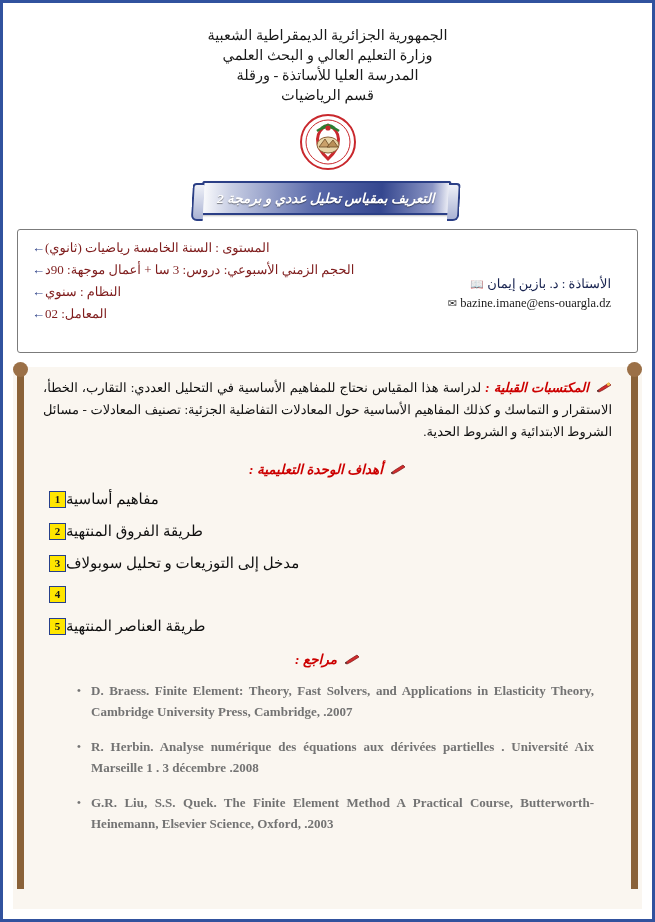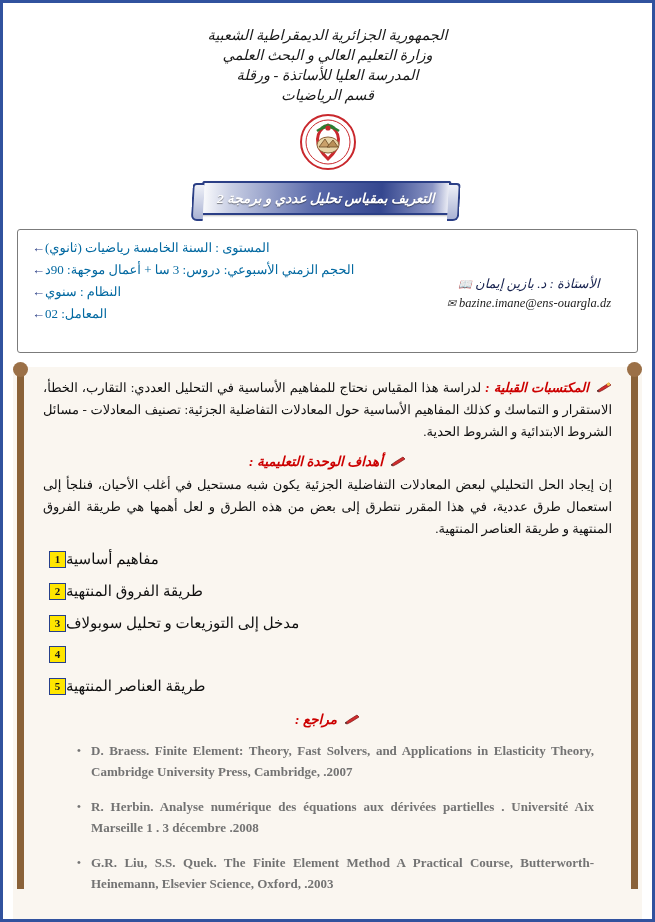--- a/index.html
+++ b/index.html
@@ -24,21 +24,20 @@
   .header {
     padding-top: 22px;
     text-align: center;
   }
   .header-line {
     font-size: 14.5px;
     line-height: 20px;
     color: #1a1a1a;
     font-family: "Liberation Serif", "DejaVu Serif", serif;
     letter-spacing: 0px;
-    font-style: italic;
   }
 
   
   .logo-wrap {
     display: flex;
     justify-content: center;
     margin-top: 8px;
     height: 62px;
   }
   .logo {
@@ -107,27 +106,27 @@
     line-height: 20px;
     color: #17224f;
     margin-bottom: 2px;
   }
   .hand-icon {
     color: #2b3f86;
     font-size: 13px;
     margin-left: 4px;
     line-height: 20px;
   }
-  .info-text { color: #0369a1; }
+  .info-text { color: #7f1d1d; }
   .info-split {
     display: flex;
     justify-content: space-between;
     align-items: flex-start;
   }
-  .info-left-col { text-align: center; padding-top: 14px; padding-right: 16px; font-style: italic;}
+  .info-left-col { text-align: right; padding-top: 14px; padding-right: 16px;}
   .prof-line { font-size: 13px; color:#17224f; line-height: 19px;}
   .email-line {
     font-size: 12.5px;
     color: #1a1a1a;
     direction: ltr;
     font-family: "Liberation Serif","DejaVu Serif",serif;
     line-height: 19px;
   }
   .mail-icon { font-size: 11px; color:#333; }
   .info-right-col { flex: 1; }
@@ -161,21 +160,21 @@
   .pin-left  { left: 4px; }
 
   .sec-head {
     color: #cc0000;
     font-weight: bold;
     font-size: 13.5px;
     font-style: italic;
   }
   .sec-head-line {
     text-align: right;
-    margin: 8px 0 2px 0;
+    margin: 16px 0 2px 0;
     line-height: 20px;
   }
   .sec-head-center { text-align: center; }
   .pen-icon {
     display: inline-block;
     width: 16px;
     height: 11px;
     vertical-align: -1px;
     margin-left: 3px;
   }
@@ -337,21 +336,20 @@
 
     <div class="sec-head-line sec-head-center">
       <span class="pen-icon">
         <svg width="16" height="11" viewBox="0 0 16 11" aria-hidden="true">
           <path d="M1 9 L5 6 L13 1 L15 3 L7 8 L3 10 Z" fill="#d22b2b" stroke="#7a1414" stroke-width="0.7"></path>
           <path d="M1 9 L3 10 L2.2 7.6 Z" fill="#3a3a3a"></path>
         </svg>
       </span>
       <span class="sec-head">أهداف الوحدة التعليمية :</span>
     </div>
-    <p class="para">إن إيجاد الحل التحليلي لبعض المعادلات التفاضلية الجزئية يكون شبه مستحيل في أغلب الأحيان، فنلجأ إلى استعمال طرق عددية، في هذا المقرر نتطرق إلى بعض من هذه الطرق و لعل أهمها هي طريقة الفروق المنتهية و طريقة العناصر المنتهية.</p>
 
 
     <div class="prog-list">
       <div class="prog-item">
         <span class="prog-label">مفاهيم أساسية</span>
         <span class="num-badge">1</span>
       </div>
       <div class="prog-item">
         <span class="prog-label">طريقة الفروق المنتهية</span>
         <span class="num-badge">2</span>

